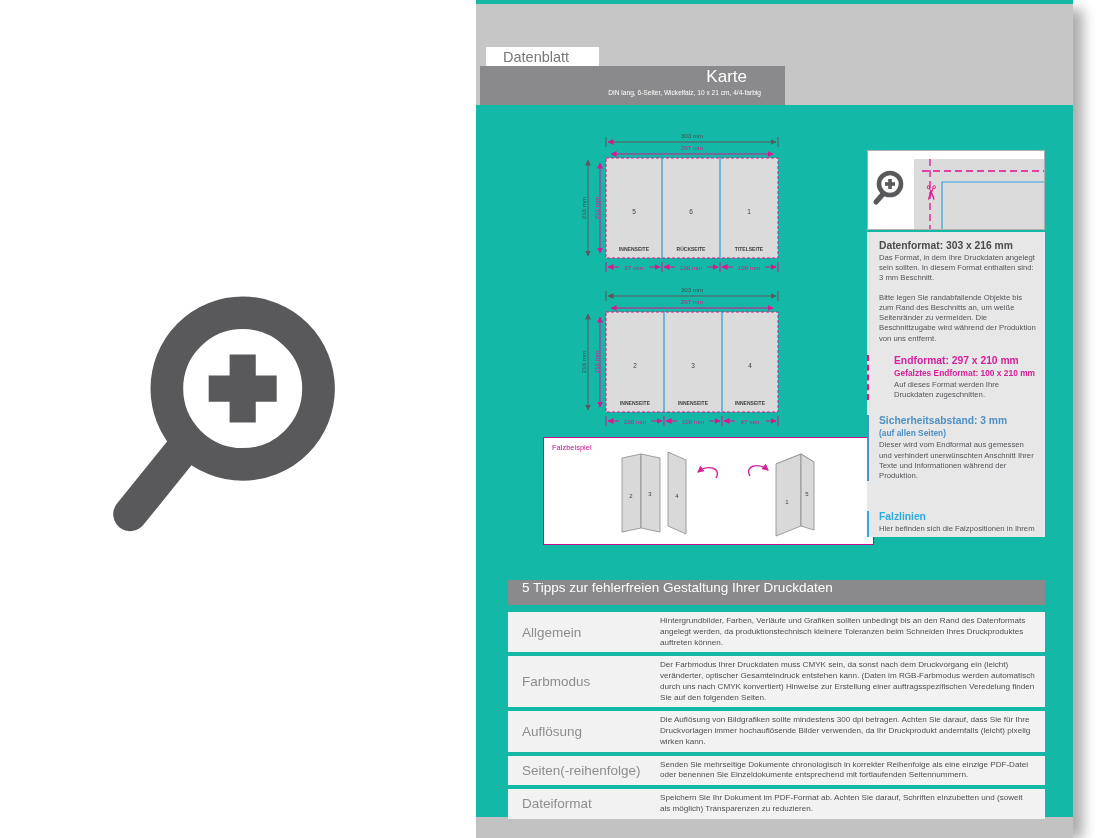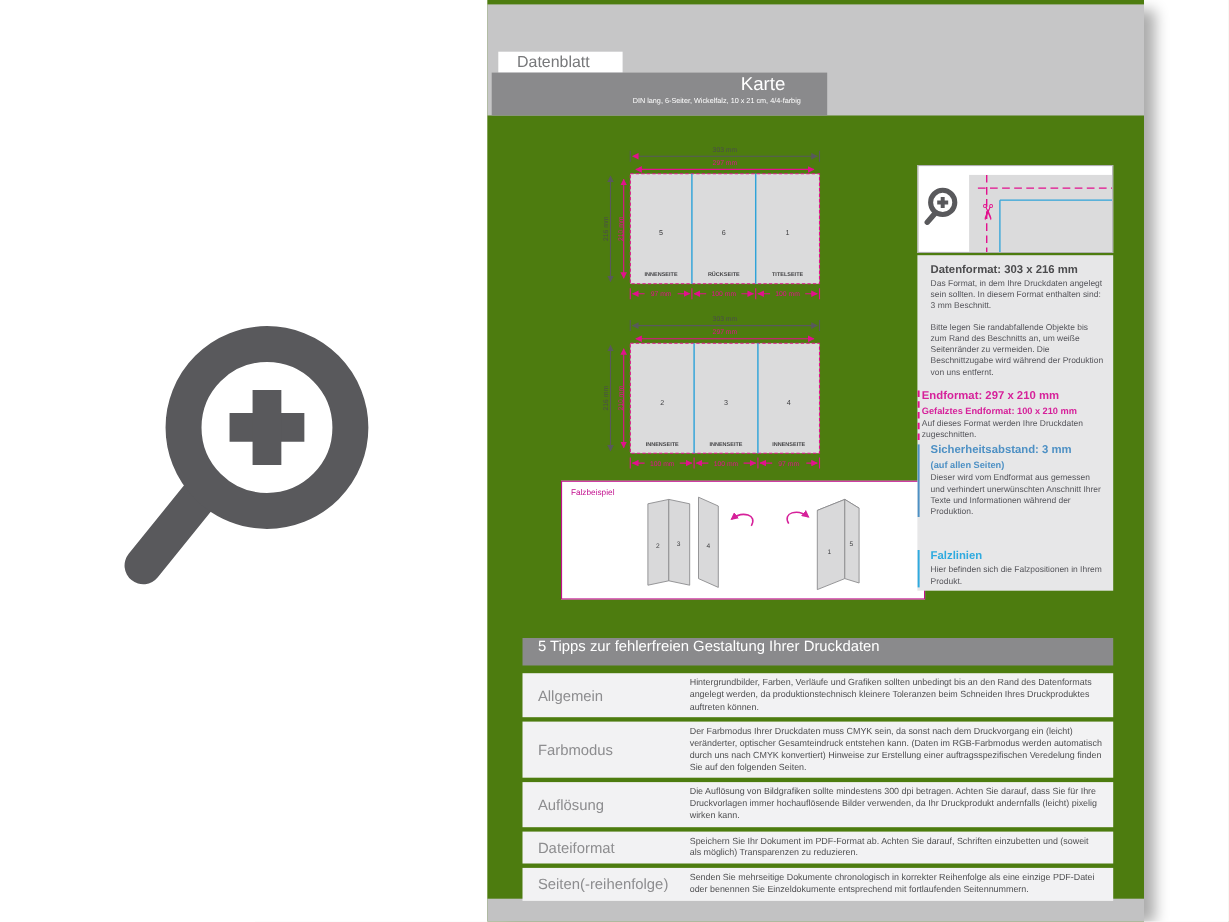--- a/index.html
+++ b/index.html
@@ -2,21 +2,21 @@
 <html><head>
 <meta charset="utf-8">
 <style>
   html,body{margin:0;padding:0;background:#fff;font-family:"Liberation Sans",sans-serif;}
   .stage{position:relative;width:1117px;height:838px;overflow:hidden;background:#fff;}
 
   
   .bigzoom{position:absolute;left:96px;top:284px;}
 
   
-  .doc{position:absolute;left:443px;top:0;width:597px;height:838px;background:#4d7c0f;
+  .doc{position:absolute;left:476px;top:0;width:597px;height:838px;background:#14b8a6;
        box-shadow:14px 5px 12px -4px rgba(0,0,0,.33);}
   .band-top{position:absolute;left:0;top:4px;width:100%;height:101px;background:#c6c6c7;}
   .band-bottom{position:absolute;left:0;top:817px;width:100%;height:21px;background:#c2c2c3;}
   .tab{position:absolute;left:10px;top:47px;width:113px;height:19px;background:#fff;
        display:flex;align-items:center;padding-left:17px;box-sizing:border-box;
        font-size:14.5px;color:#77787a;}
   .titlebar{position:absolute;left:4px;top:66px;width:305px;height:39px;background:#8a8a8c;
        box-sizing:border-box;color:#fff;}
   .titlebar .t{text-align:right;padding:2px 38px 0 0;font-size:17px;line-height:1.1;}
   .titlebar .s{text-align:right;padding:2px 24px 0 0;font-size:6.6px;}
@@ -41,21 +41,21 @@
 
   .imgbox{position:absolute;left:391px;top:150px;width:178px;height:80px;background:#fff;
        border:1px solid #b0b0b2;box-sizing:border-box;overflow:hidden;}
 
   .sidepanel{position:absolute;left:391px;top:232px;width:178px;height:305px;background:#e7e7e8;
        box-sizing:border-box;padding:8px 8px 0 0;overflow:hidden;}
   .sp-h{font-size:10.3px;font-weight:bold;margin:0 0 2px;color:#4b4b4d;}
   .sp-sub{font-size:8.4px;font-weight:bold;margin:0 0 2px;}
   .sp-b{font-size:7.7px;line-height:1.33;color:#55555a;margin:0 0 9px;}
   .blk{padding-left:12px;}
-  .blk-end{border-left:2px dashed #e2118d;padding-left:2px;margin-bottom:4px;}
+  .blk-end{border-left:2px dashed #e2118d;padding-left:25px;margin-bottom:15px;}
   .blk-saf{border-left:2px solid #4d90c4;padding-left:10px;margin-bottom:8px;}
   .blk-falz{border-left:2px solid #2eaadf;padding-left:10px;margin-top:30px;}
   .mag{color:#d6219a;}
   .saf{color:#4d90c4;}
   .cyn{color:#2eaadf;}
 
   .tips{position:absolute;left:32px;top:580px;width:537px;}
   .tips-h{height:25px;background:#8a8a8c;color:#fff;font-size:13.5px;display:flex;
        align-items:flex-start;padding-left:14px;box-sizing:border-box;margin-bottom:7px;}
   .trow{display:flex;background:#f2f2f3;margin-bottom:4px;}
@@ -255,27 +255,27 @@
             <span>Der Farbmodus Ihrer Druckdaten muss CMYK sein, da sonst nach dem Druckvorgang ein (leicht) veränderter, optischer Gesamteindruck entstehen kann. (Daten im RGB-Farbmodus werden automatisch durch uns nach CMYK konvertiert) Hinweise zur Erstellung einer auftragsspezifischen Veredelung finden Sie auf den folgenden Seiten.</span>
           </div>
       </div>
       <div class="trow">
         <div class="lab">Auflösung</div>
         <div class="txt">
             <span>Die Auflösung von Bildgrafiken sollte mindestens 300 dpi betragen. Achten Sie darauf, dass Sie für Ihre Druckvorlagen immer hochauflösende Bilder verwenden, da Ihr Druckprodukt andernfalls (leicht) pixelig wirken kann.</span>
           </div>
       </div>
       <div class="trow">
+        <div class="lab">Seiten(-reihenfolge)</div>
+        <div class="txt">
+            <span>Senden Sie mehrseitige Dokumente chronologisch in korrekter Reihenfolge als eine einzige PDF-Datei oder benennen Sie Einzeldokumente entsprechend mit fortlaufenden Seitennummern.</span>
+          </div>
+      </div>
+      <div class="trow">
         <div class="lab">Dateiformat</div>
         <div class="txt">
             <span>Speichern Sie Ihr Dokument im PDF-Format ab. Achten Sie darauf, Schriften einzubetten und (soweit als möglich) Transparenzen zu reduzieren.</span>
-          </div>
-      </div>
-      <div class="trow">
-        <div class="lab">Seiten(-reihenfolge)</div>
-        <div class="txt">
-            <span>Senden Sie mehrseitige Dokumente chronologisch in korrekter Reihenfolge als eine einzige PDF-Datei oder benennen Sie Einzeldokumente entsprechend mit fortlaufenden Seitennummern.</span>
           </div>
       </div>
     </div>
 
   </div>
 </div>
 
 </body></html>

